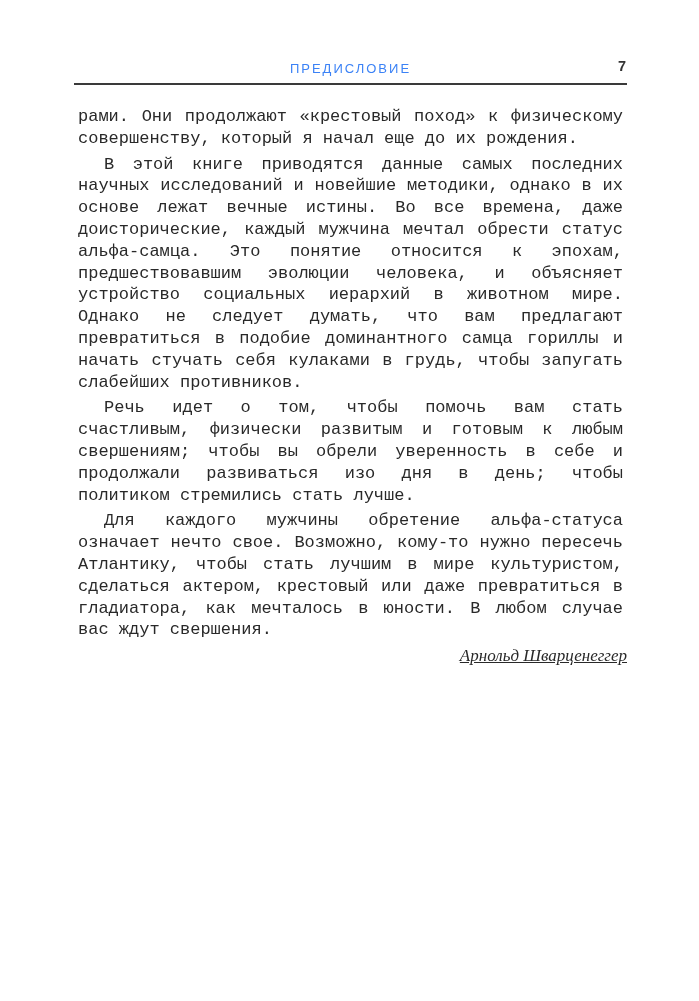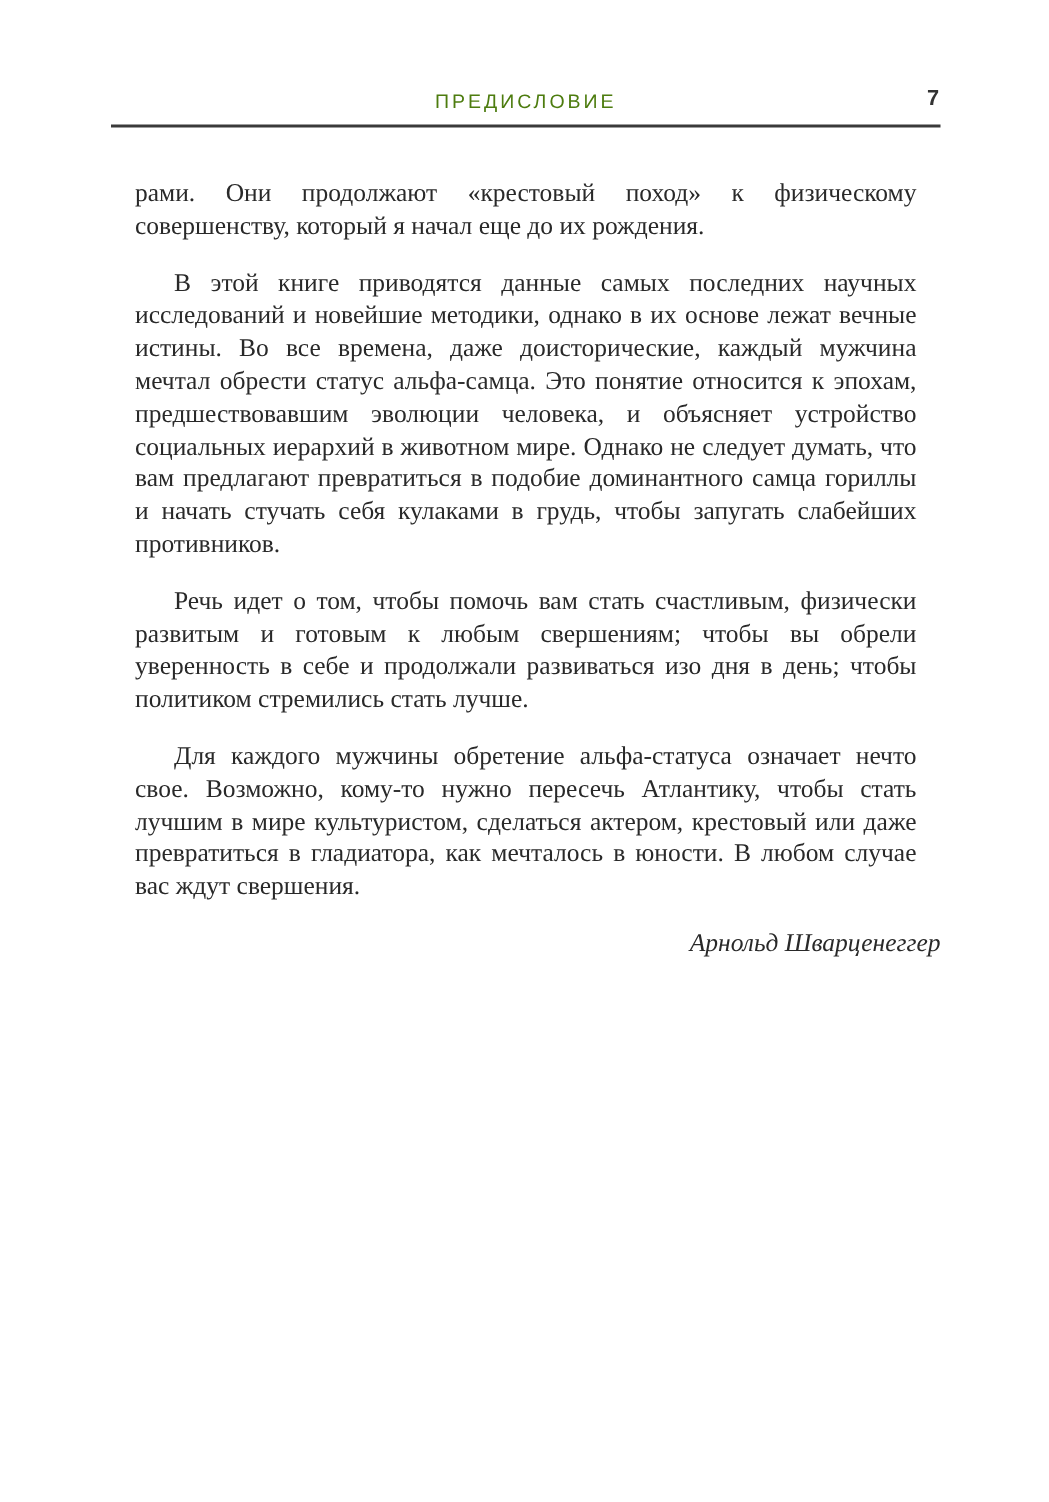--- a/index.html
+++ b/index.html
@@ -21,21 +21,21 @@
     width: 553px;
     padding-bottom: 6px;
     border-bottom: 2px solid #3a3a3a;
     text-align: center;
     font-family: "Liberation Sans", sans-serif;
   }
   .rh-title {
     font-size: 13px;
     font-weight: 500;
     letter-spacing: 2px;
-    color: #4d7c0f;
+    color: #3b82f6;
   }
   .rh-num {
     position: absolute;
     right: 1px;
     top: -1px;
     font-size: 14.5px;
     font-weight: 700;
     color: #333333;
   }
 
@@ -43,30 +43,31 @@
   .body-text {
     position: absolute;
     left: 74px;
     top: 102px;
     width: 553px;
     font-size: 17px;
     line-height: 21.8px;
     color: #292929;
     text-align: justify;
   }
-  .para { margin: 16px; }
+  .para { margin: 4px; font-family: Liberation Mono, monospace; }
   .para.indent { text-indent: 26px; }
 
   .signature {
     margin-top: 3px;
     text-align: right;
     font-style: italic;
     font-size: 17px;
     line-height: 21.8px;
     color: #292929;
+    text-decoration: underline;
   }
 </style>
 </head>
 <body>
 
 <div class="page">
 
   <div class="running-head">
     <span class="rh-title">ПРЕДИСЛОВИЕ</span>
     <span class="rh-num">7</span>

